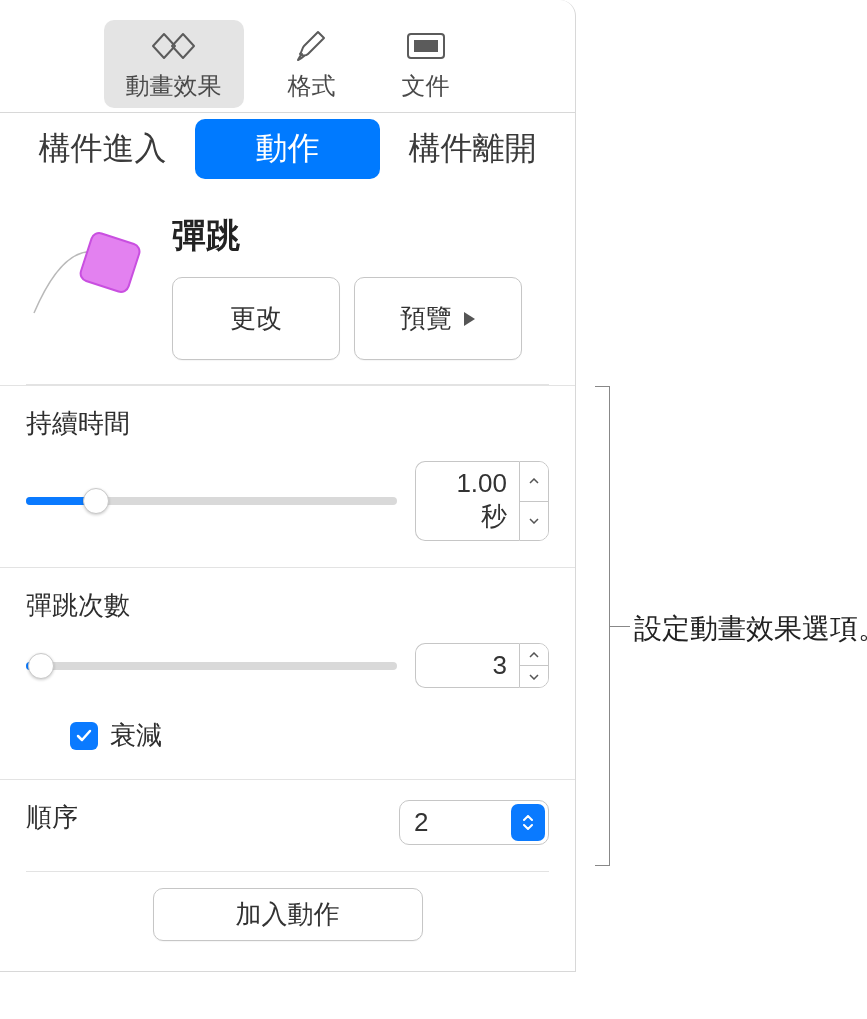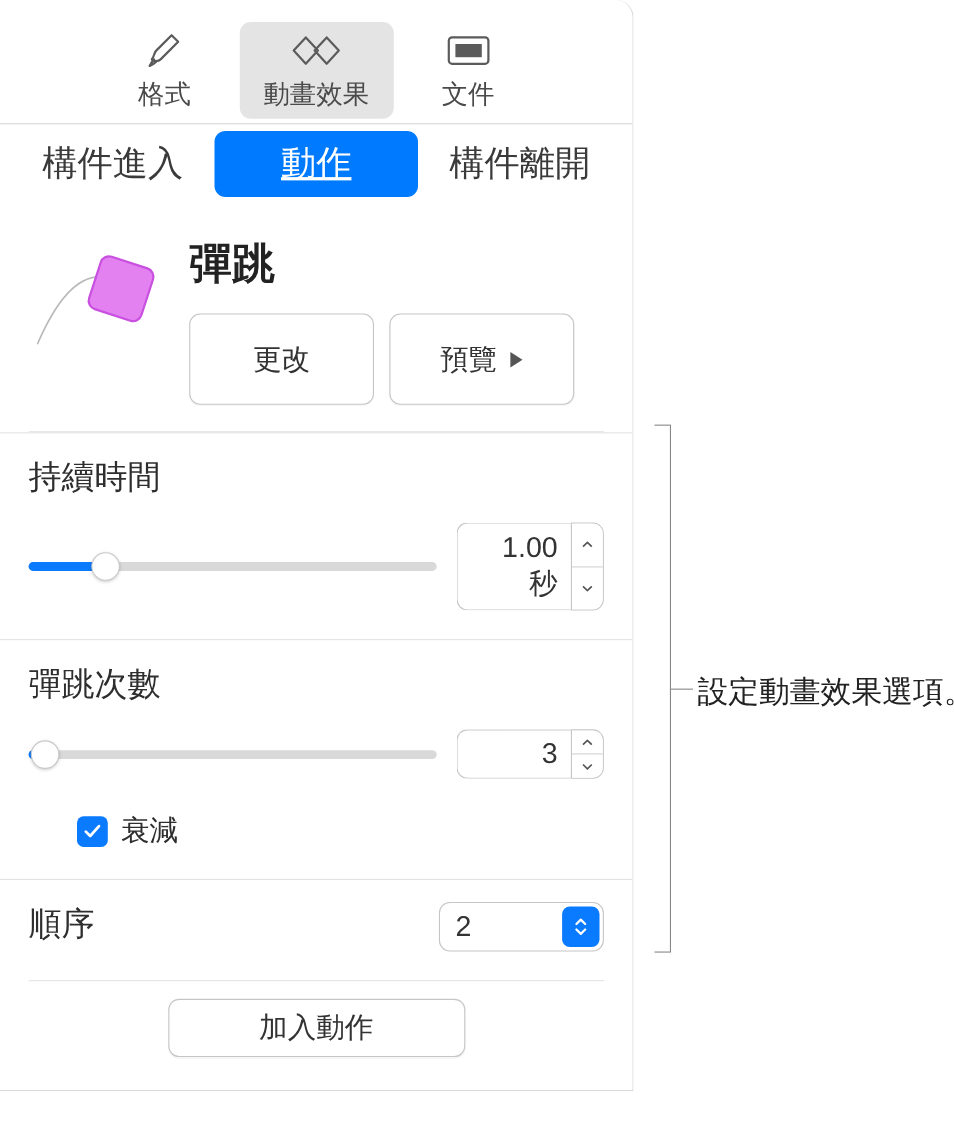--- a/index.html
+++ b/index.html
@@ -55,37 +55,36 @@
       padding: 8px 0;
       font-size: 32px;
       color: #3a3a3a;
       border-radius: 10px;
       cursor: pointer;
     }
     .sub-tab.selected {
       background: #007aff;
       color: #fff;
       font-weight: 500;
-      text-decoration: underline;
     }
     .effect-header {
       display: flex;
       padding: 28px 24px 24px;
       gap: 18px;
     }
     .effect-icon {
       width: 130px;
       height: 110px;
       position: relative;
     }
     .effect-info {
       flex: 1;
     }
     .effect-title {
-      font-size: 39px;
+      font-size: 34px;
       font-weight: 700;
       margin-bottom: 18px;
       color: #222;
     }
     .effect-buttons {
       display: flex;
       gap: 14px;
     }
     .btn {
       border: 1px solid #c6c6c6;
@@ -101,21 +100,21 @@
       justify-content: center;
     }
     .btn-change { width: 168px; }
     .btn-preview { width: 168px; gap:10px;}
     .section {
       padding: 20px 26px 26px;
       border-top: 1px solid #e3e3e3;
     }
     .divider-top { border-top: 1px solid #e3e3e3; margin: 0 26px;}
     .section-label {
-      font-size: 30px;
+      font-size: 26px;
       color: #2e2e2e;
       margin-bottom: 20px;
     }
     .row {
       display: flex;
       align-items: center;
       gap: 18px;
     }
     .slider {
       flex: 1;
@@ -278,37 +277,37 @@
       color: #222;
       white-space: nowrap;
     }
   </style>
 </head>
 <body>
 
 <div class="panel">
 
   <div class="top-tabs">
+    <div class="top-tab selected">
+      <span class="top-tab-icon">
+        <svg width="54" height="36" viewBox="0 0 54 36" fill="none" stroke="#5b5b5b" stroke-width="2" stroke-linejoin="round">
+          <path d="M17 6 L28 18 L17 30 L6 18 Z"></path>
+          <path d="M36 6 L47 18 L36 30 L25 18 Z"></path>
+        </svg>
+      </span>
+      <span class="top-tab-label">動畫效果</span>
+    </div>
     <div class="top-tab">
       <span class="top-tab-icon">
         <svg width="36" height="36" viewBox="0 0 36 36" fill="none" stroke="#5b5b5b" stroke-width="2" stroke-linecap="round" stroke-linejoin="round">
           <path d="M24 4 L30 10 L14 26 C12 28 8 28 6 26 C8 24 8 20 10 18 Z"></path>
           <path d="M8 26 C6 28 4 32 4 32 C4 32 8 30 10 28"></path>
         </svg>
       </span>
       <span class="top-tab-label">格式</span>
-    </div>
-    <div class="top-tab selected">
-      <span class="top-tab-icon">
-        <svg width="54" height="36" viewBox="0 0 54 36" fill="none" stroke="#5b5b5b" stroke-width="2" stroke-linejoin="round">
-          <path d="M17 6 L28 18 L17 30 L6 18 Z"></path>
-          <path d="M36 6 L47 18 L36 30 L25 18 Z"></path>
-        </svg>
-      </span>
-      <span class="top-tab-label">動畫效果</span>
     </div>
     <div class="top-tab">
       <span class="top-tab-icon">
         <svg width="44" height="32" viewBox="0 0 44 32" fill="none" stroke="#5b5b5b" stroke-width="2" stroke-linejoin="round">
           <rect x="4" y="4" width="36" height="24" rx="3"></rect>
           <rect x="10" y="10" width="24" height="12" fill="#5b5b5b" stroke="none"></rect>
         </svg>
       </span>
       <span class="top-tab-label">文件</span>
     </div>

